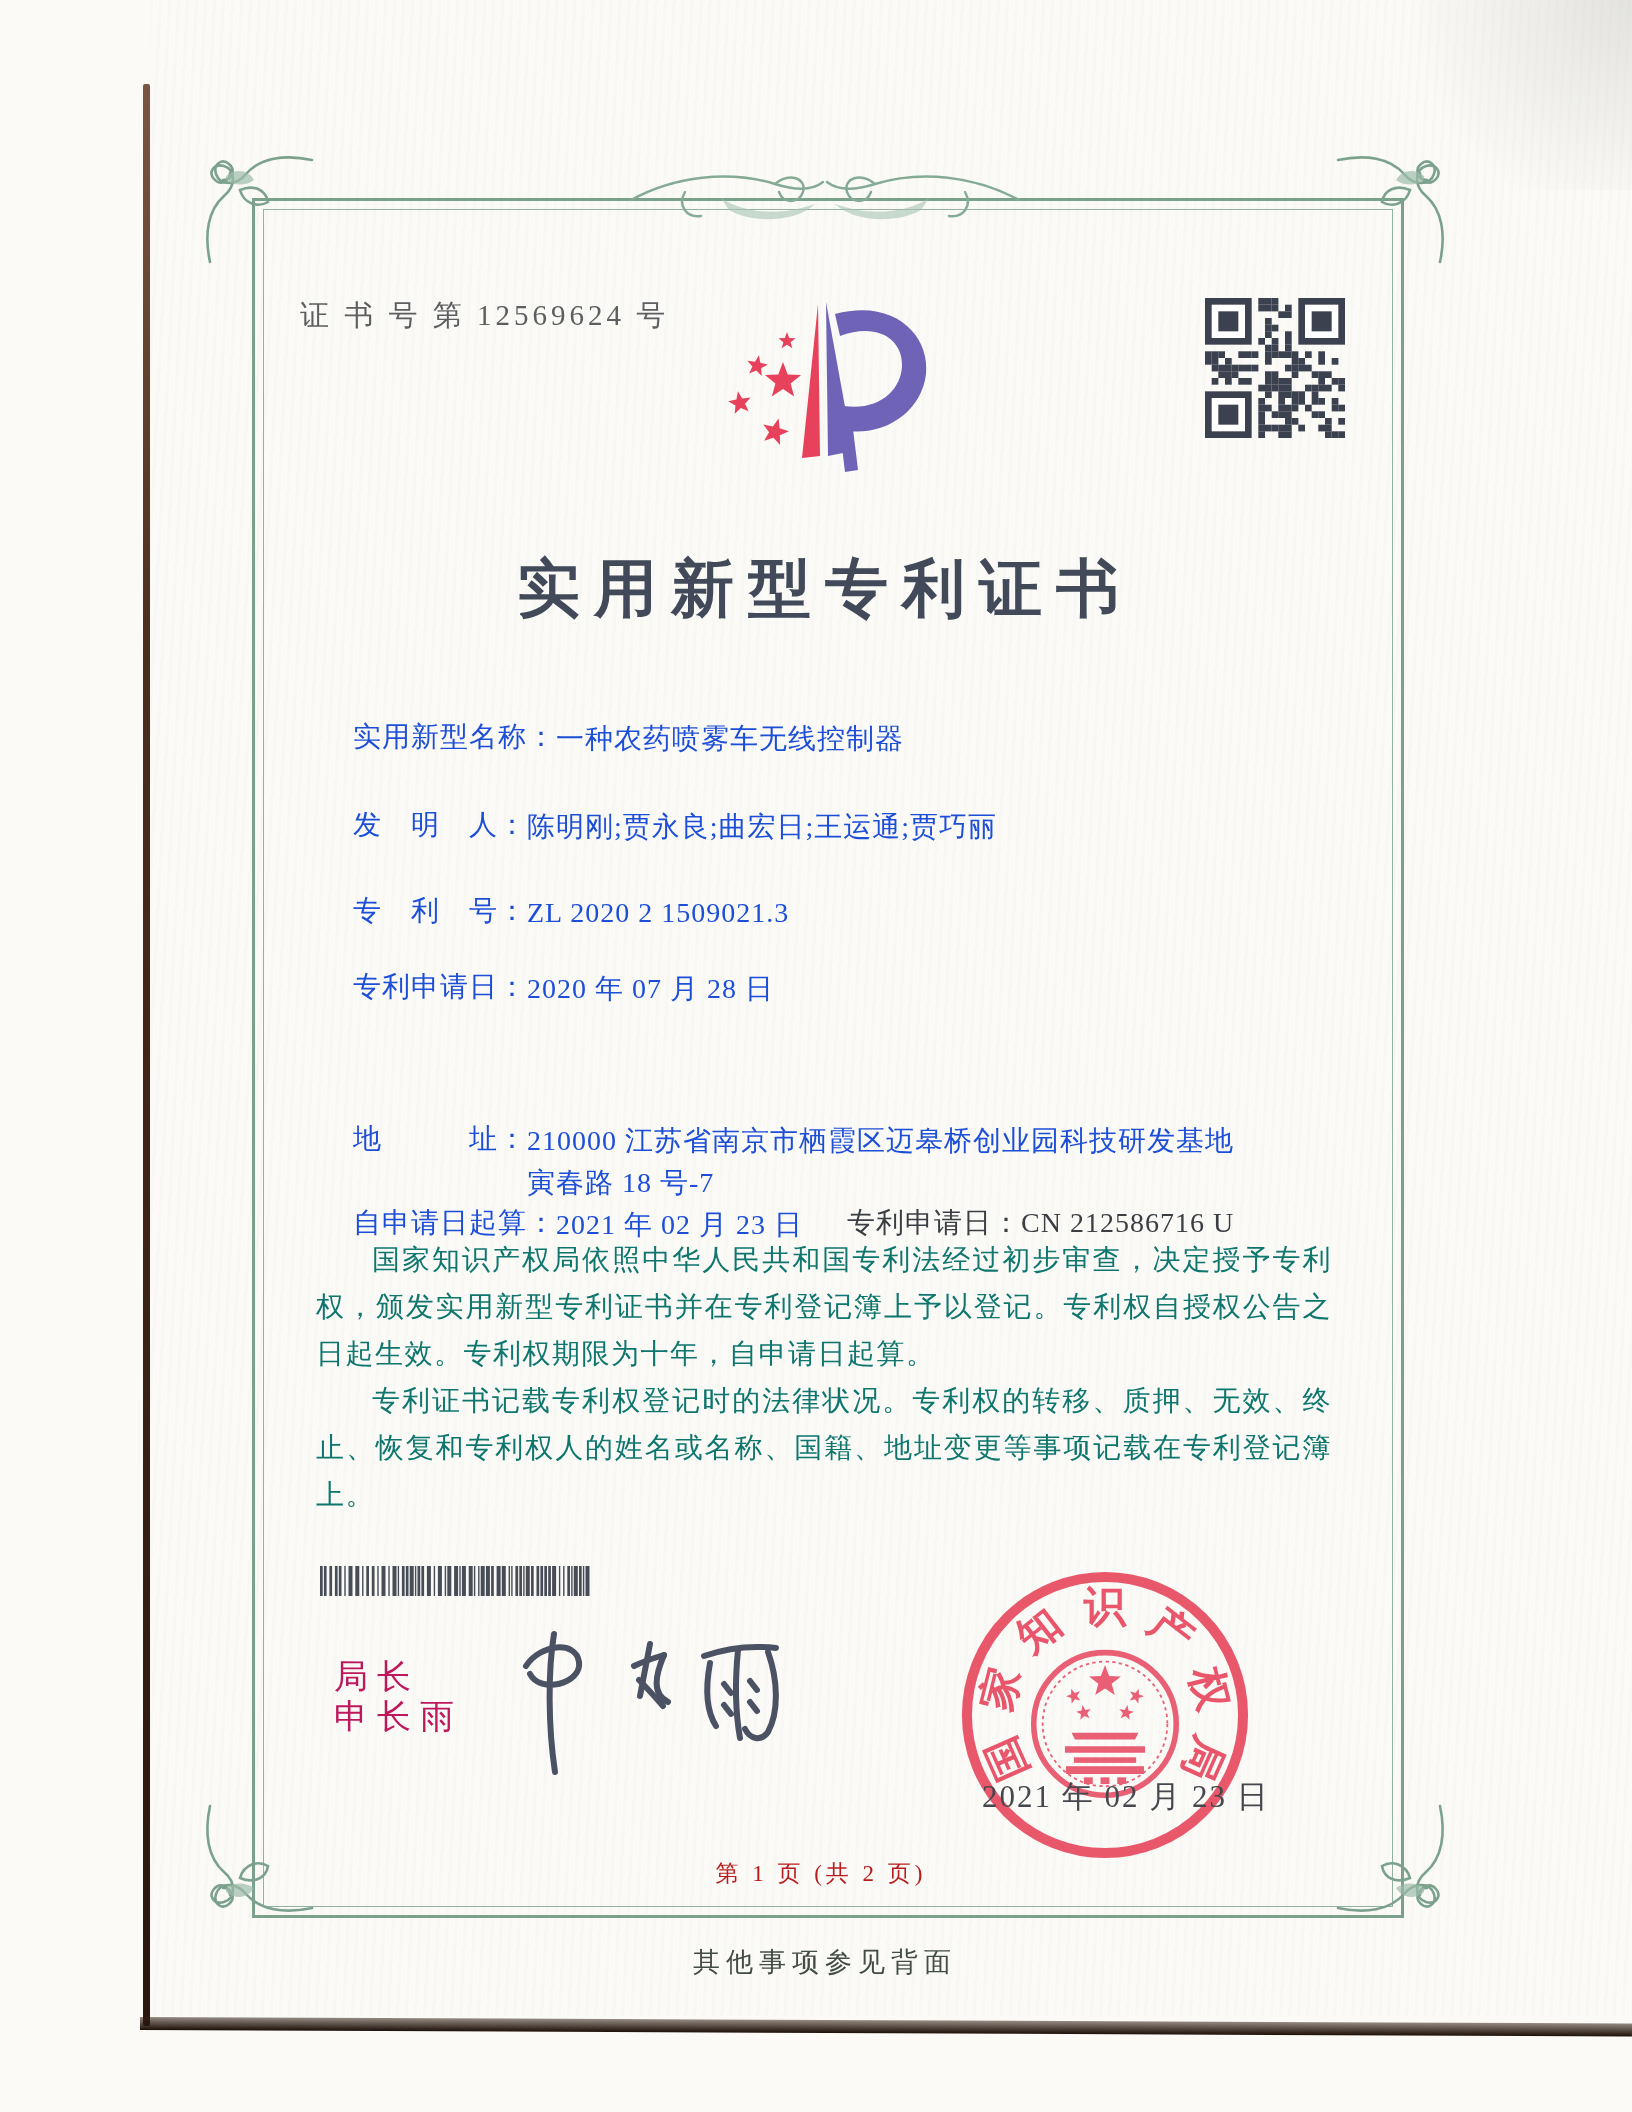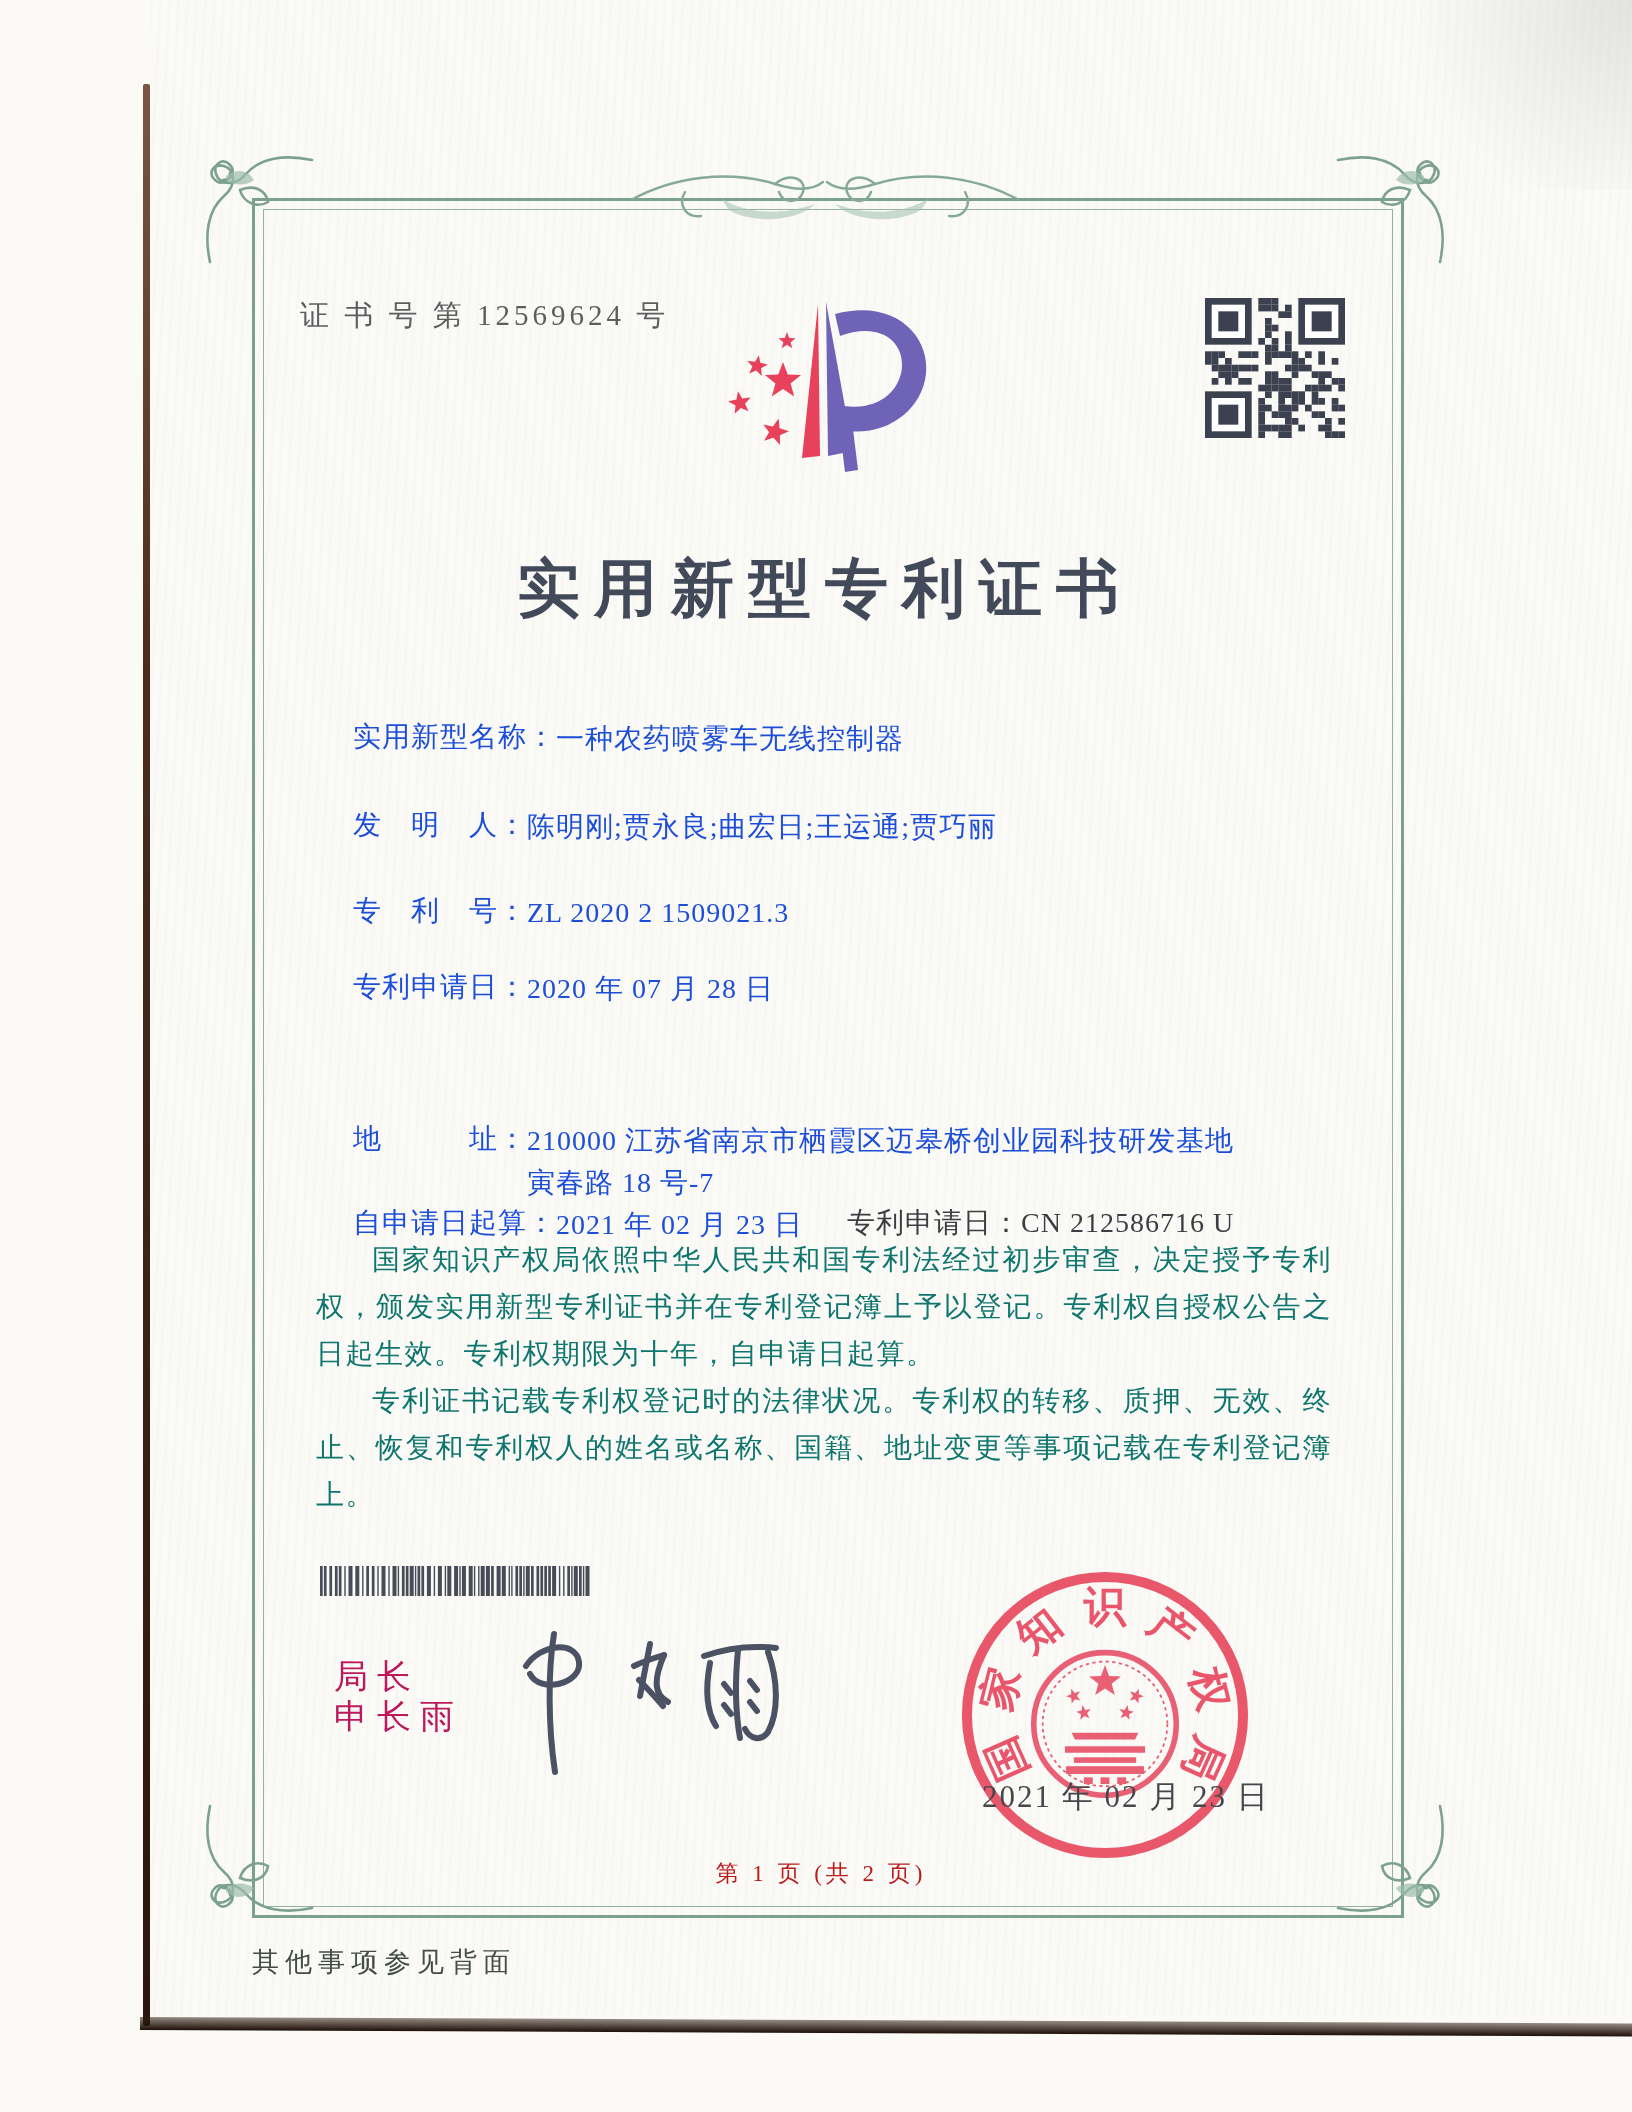--- a/index.html
+++ b/index.html
@@ -60,21 +60,21 @@
   .director{position:absolute;left:334px;top:1656px;font-size:34px;color:#be185d;
     font-family:"Liberation Sans","DejaVu Sans",sans-serif;letter-spacing:9px;line-height:40px;white-space:pre-line;}
   .signature{position:absolute;left:492px;top:1608px;}
   .seal{position:absolute;left:938px;top:1548px;width:334px;height:334px;opacity:0.92;}
   .seal-date{position:absolute;left:982px;top:1776px;font-size:31px;color:#45474d;letter-spacing:2px;white-space:pre;z-index:5;}
   .page-num{
     position:absolute;left:248px;top:1858px;width:1146px;text-align:center;
     font-size:23px;color:#b91c1c;letter-spacing:4px;white-space:pre;
   }
   .back-note{
-    position:absolute;left:252px;top:1944px;width:1146px;
+    position:absolute;left:252px;top:1944px;width:1146px;text-align:center;
     font-size:27px;color:#434c45;letter-spacing:6px;white-space:pre;
   }
   .logo{position:absolute;left:690px;top:286px;}
   .qr{position:absolute;left:1205px;top:298px;width:140px;height:140px;}
   svg{display:block;}
 </style>
 </head>
 <body>
 
 <div class="page">

